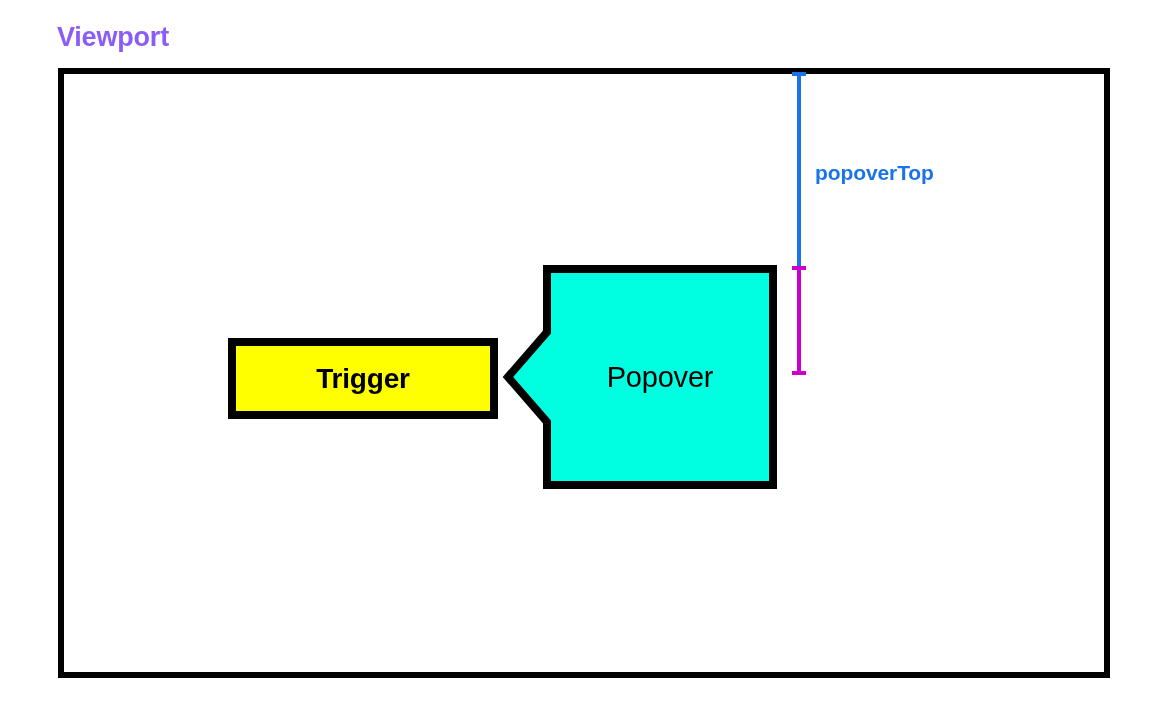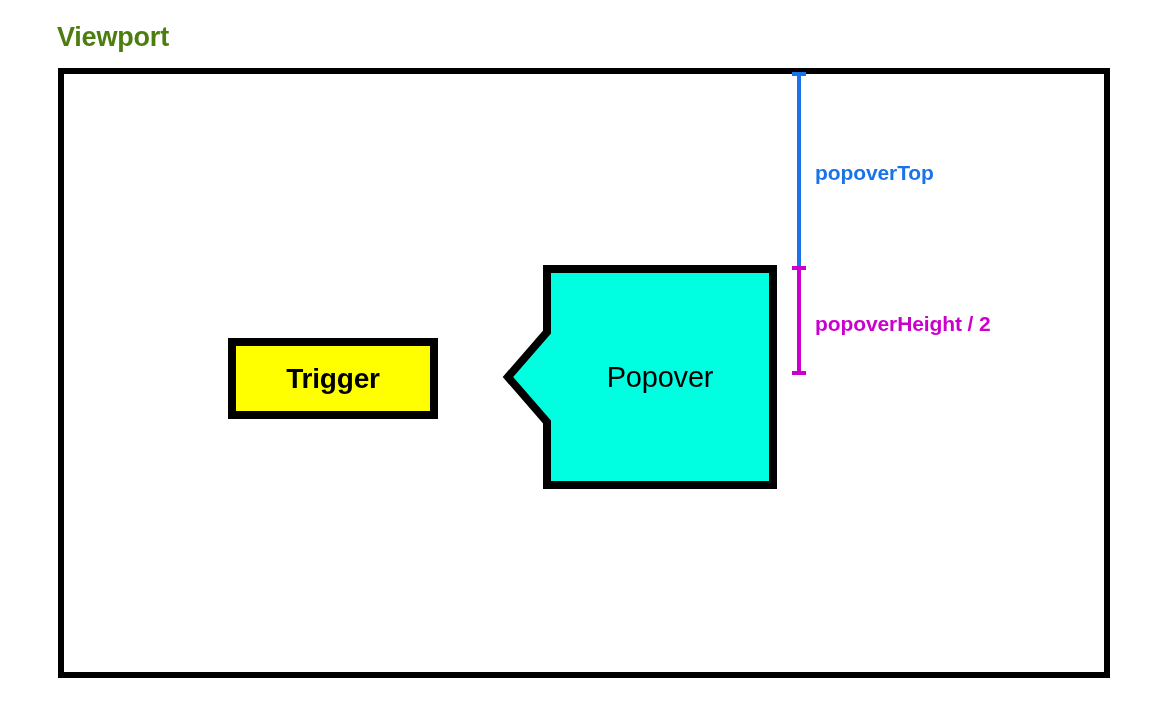--- a/index.html
+++ b/index.html
@@ -23,21 +23,21 @@
     height: 728px;
   }
 
   
   .page-title {
     position: absolute;
     left: 57px;
     top: 24px;
     font-size: 27px;
     font-weight: bold;
-    color: #4d7c0f;
+    color: #8b5cf6;
     letter-spacing: -0.2px;
     line-height: 1;
     white-space: nowrap;
   }
 
   
   .viewport-frame {
     position: absolute;
     left: 58px;
     top: 68px;
@@ -46,21 +46,21 @@
     box-sizing: border-box;
     border: 6px solid #000000;
     background: #ffffff;
   }
 
   
   .trigger-box {
     position: absolute;
     left: 228px;
     top: 338px;
-    width: 210px;
+    width: 270px;
     height: 81px;
     box-sizing: border-box;
     border: 8px solid #000000;
     background: #ffff00;
     display: flex;
     align-items: center;
     justify-content: center;
   }
   .trigger-label {
     font-size: 28px;
@@ -164,15 +164,14 @@
     </g>
     <g>
       <line x1="29" y1="212" x2="29" y2="317" stroke="#cc00cc" stroke-width="4"></line>
       <line x1="22" y1="212" x2="36" y2="212" stroke="#cc00cc" stroke-width="4"></line>
       <line x1="22" y1="317" x2="36" y2="317" stroke="#cc00cc" stroke-width="4"></line>
     </g>
   </svg>
 
   <div class="measure-label top-label">popoverTop</div>
 
-  <div class="measure-label half-label">popoverHeight / 2</div>
 
 </div>
 
 </body></html>

